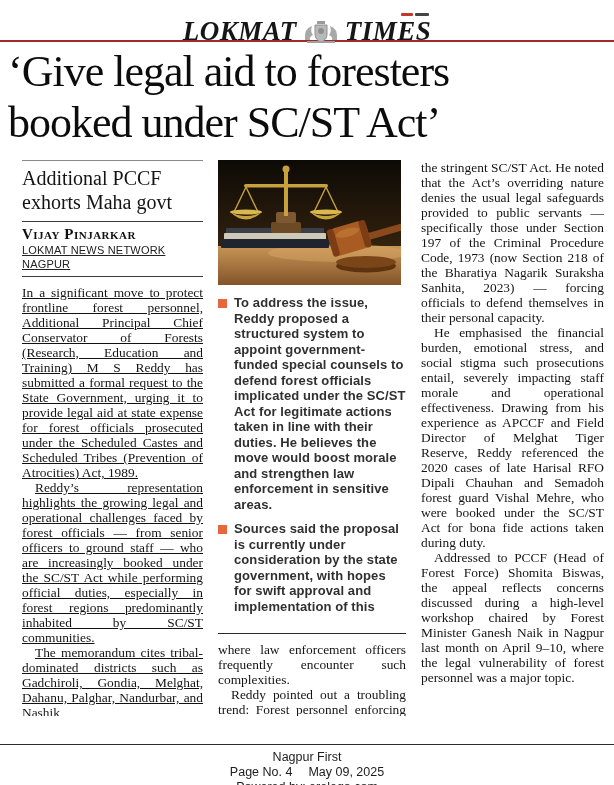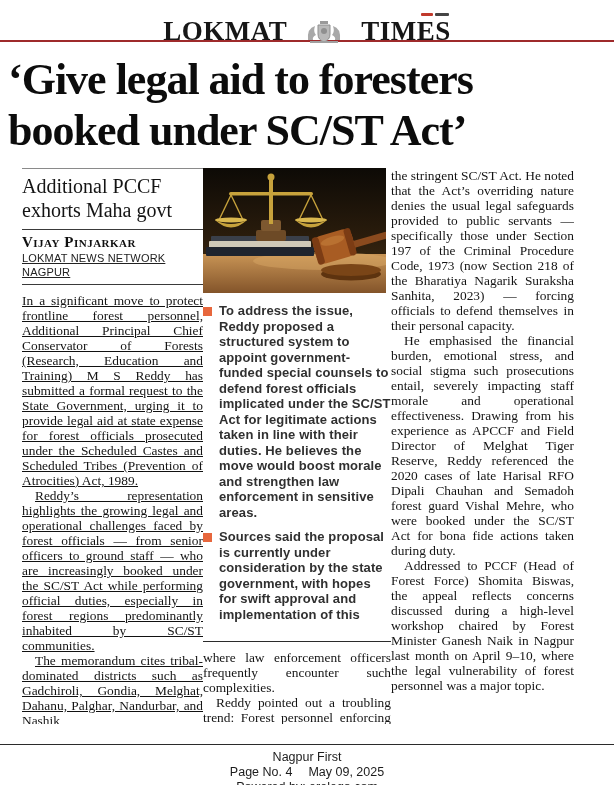--- a/index.html
+++ b/index.html
@@ -2,36 +2,36 @@
 <html><head>
 <meta charset="utf-8">
 <style>
   html,body { margin:0; padding:0; background:#ffffff; }
   .page {
     position:relative; width:614px; height:785px; background:#fff;
     font-family:"Liberation Serif", serif; color:#111; overflow:hidden;
   }
 
   
-  .masthead { height:40px; display:flex; align-items:center; justify-content:center; gap:18px; padding-top:22px; box-sizing:border-box; }
+  .masthead { height:40px; display:flex; align-items:center; justify-content:center; gap:5px; padding-top:22px; box-sizing:border-box;font-style:italic; }
   .masthead-word { font-weight:bold; font-size:27px; letter-spacing:.5px; color:#161616; line-height:1; }
   .masthead-right-wrap { position:relative; display:inline-block; }
   .masthead-tagline-mark { position:absolute; top:-5px; right:0; width:30px; height:4px; display:flex; gap:2px; }
   .masthead-tagline-mark i { display:block; height:3px; border-radius:1px; }
   .masthead-tagline-mark .r { width:12px; background:#c0392b; }
   .masthead-tagline-mark .k { width:14px; background:#444; }
   .emblem svg { display:block; }
 
   .red-rule { border-top:2px solid #9e2a2b; margin:0; }
 
   
-  .headline { padding:12px 6px 8px 8px; font-weight:bold; font-size:44px; line-height:51px; letter-spacing:-1px; color:#0c0c0c; }
+  .headline { padding:4px 6px 8px 8px; font-weight:normal; font-size:44px; line-height:51px; letter-spacing:-1px; color:#0c0c0c; }
 
   
-  .columns { display:grid; grid-template-columns:181px 188px 183px; padding:4px 8px 0 22px; align-items:start; height:556px; overflow:hidden; box-sizing:content-box; }
+  .columns { display:grid; grid-template-columns:181px 188px 183px; column-gap:15px; padding:4px 8px 0 22px; align-items:start; height:556px; overflow:hidden; box-sizing:content-box; }
 
   .hairline       { border-top:1px solid #8a8a8a; }
   .rule-dark      { border-top:1.5px solid #3a3a3a; }
 
   .subhead { font-size:20px; line-height:24px; color:#141414; padding:5px 0 7px; }
   .byline-author { font-family:"Liberation Serif", serif; font-weight:bold; font-variant:small-caps; font-size:15px; letter-spacing:.5px; line-height:16px; padding-top:4px; color:#101010; }
   .byline-network { font-family:"Liberation Sans", sans-serif; font-size:11px; letter-spacing:.2px; line-height:14px; padding:1px 0 5px; color:#222;text-decoration:underline; }
 
   .body-copy p { margin:0; font-size:13.4px; line-height:15px; text-align:justify; color:#141414; }
   .body-copy p.indent { text-indent:13px; }

